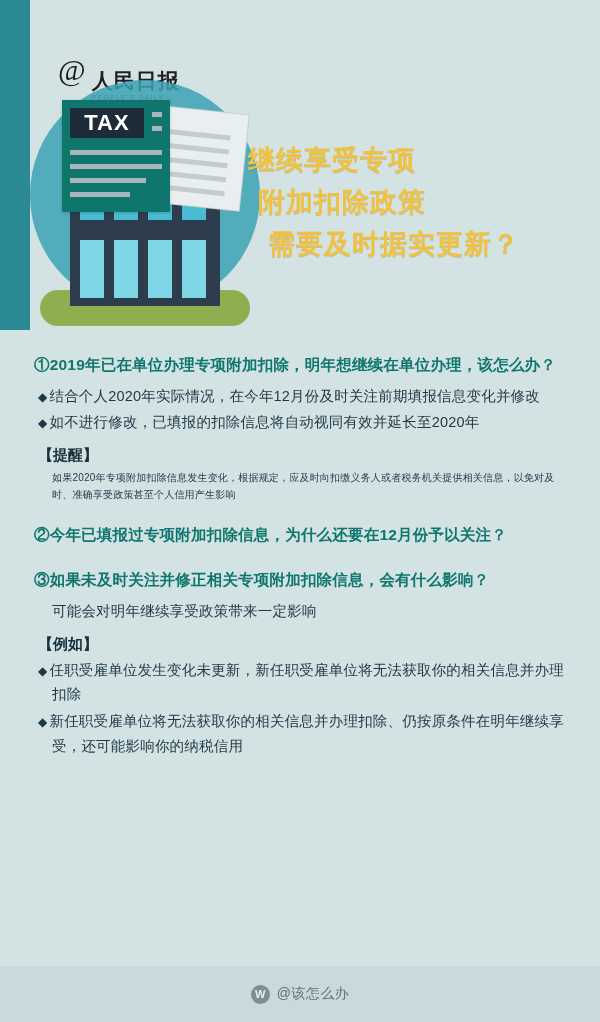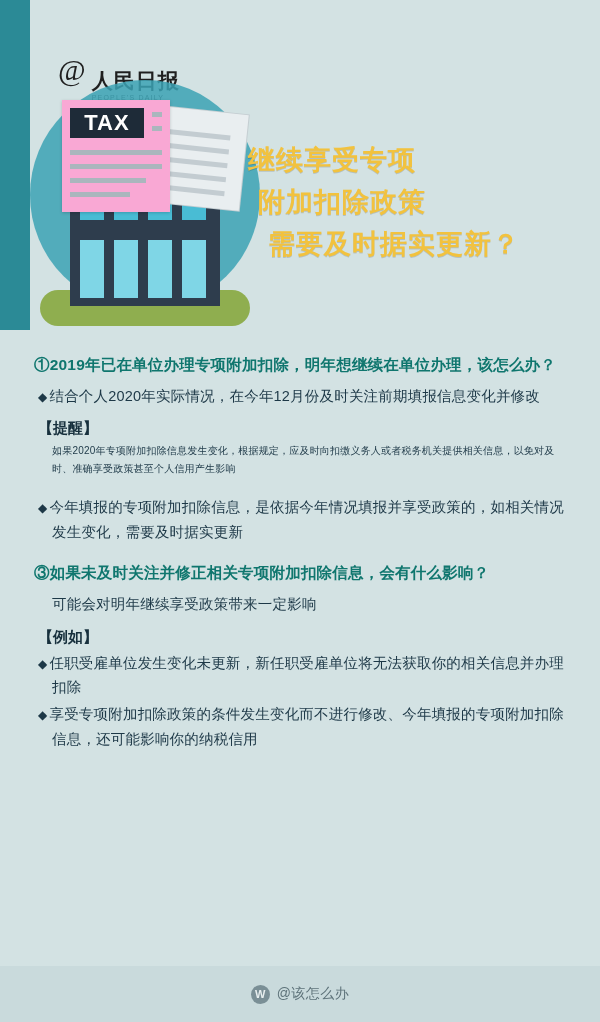--- a/index.html
+++ b/index.html
@@ -127,21 +127,21 @@
   .paper-back .ln {
     position: absolute;
     left: 10px;
     width: 70px; height: 5px;
     background: #c3ccd1;
   }
   .paper {
     position: absolute;
     left: 62px; top: 100px;
     width: 108px; height: 112px;
-    background: #f9a8d4;
+    background: #0f766e;
     box-shadow: 0 1px 3px rgba(0,0,0,0.18);
   }
   .paper-head {
     position: absolute;
     left: 8px; top: 8px;
     width: 74px; height: 30px;
     background: #1e2b38;
     color: #fff;
     font-size: 22px;
     font-weight: bold;
@@ -318,38 +318,39 @@
       <div class="hl2">附加扣除政策</div>
       <div class="hl3">需要及时据实更新？</div>
     </div>
   </div>
 
   <div class="content">
 
     <div>
       <p class="q"><span class="num">①</span><span>2019年已在单位办理专项附加扣除，明年想继续在单位办理，该怎么办？</span></p>
       <p class="bullet"><span class="dia">◆</span><span>结合个人2020年实际情况，在今年12月份及时关注前期填报信息变化并修改</span></p>
+      <p class="bullet"><span class="dia">◆</span><span>如不进行修改，已填报的扣除信息将自动视同有效并延长至2020年</span></p>
       <p class="label">【提醒】</p>
       <p class="note">如果2020年专项附加扣除信息发生变化，根据规定，应及时向扣缴义务人或者税务机关提供相关信息，以免对及时、准确享受政策甚至个人信用产生影响</p>
     </div>
 
     <div class="gap"></div>
 
     <div>
-      <p class="bullet"><span class="dia">◆</span><span>今年填报的专项附加扣除信息，是依据今年情况填报并享受政策的，如相关情况发生变化，需要及时据实更新</span></p>
+      <p class="q"><span class="num">②</span><span>今年已填报过专项附加扣除信息，为什么还要在12月份予以关注？</span></p>
     </div>
 
     <div class="gap"></div>
 
     <div>
       <p class="q"><span class="num">③</span><span>如果未及时关注并修正相关专项附加扣除信息，会有什么影响？</span></p>
       <p class="plain">可能会对明年继续享受政策带来一定影响</p>
       <p class="label">【例如】</p>
       <p class="bullet"><span class="dia">◆</span><span>任职受雇单位发生变化未更新，新任职受雇单位将无法获取你的相关信息并办理扣除</span></p>
-      <p class="bullet"><span class="dia">◆</span><span>享受专项附加扣除政策的条件发生变化而不进行修改、今年填报的专项附加扣除信息，还可能影响你的纳税信用</span></p>
+      <p class="bullet"><span class="dia">◆</span><span>新任职受雇单位将无法获取你的相关信息并办理扣除、仍按原条件在明年继续享受，还可能影响你的纳税信用</span></p>
     </div>
   </div>
 
   <div class="footer">
     <span class="weibo-icon">W</span>
     <span class="footer-text">@该怎么办</span>
   </div>
 
 </div>
 

